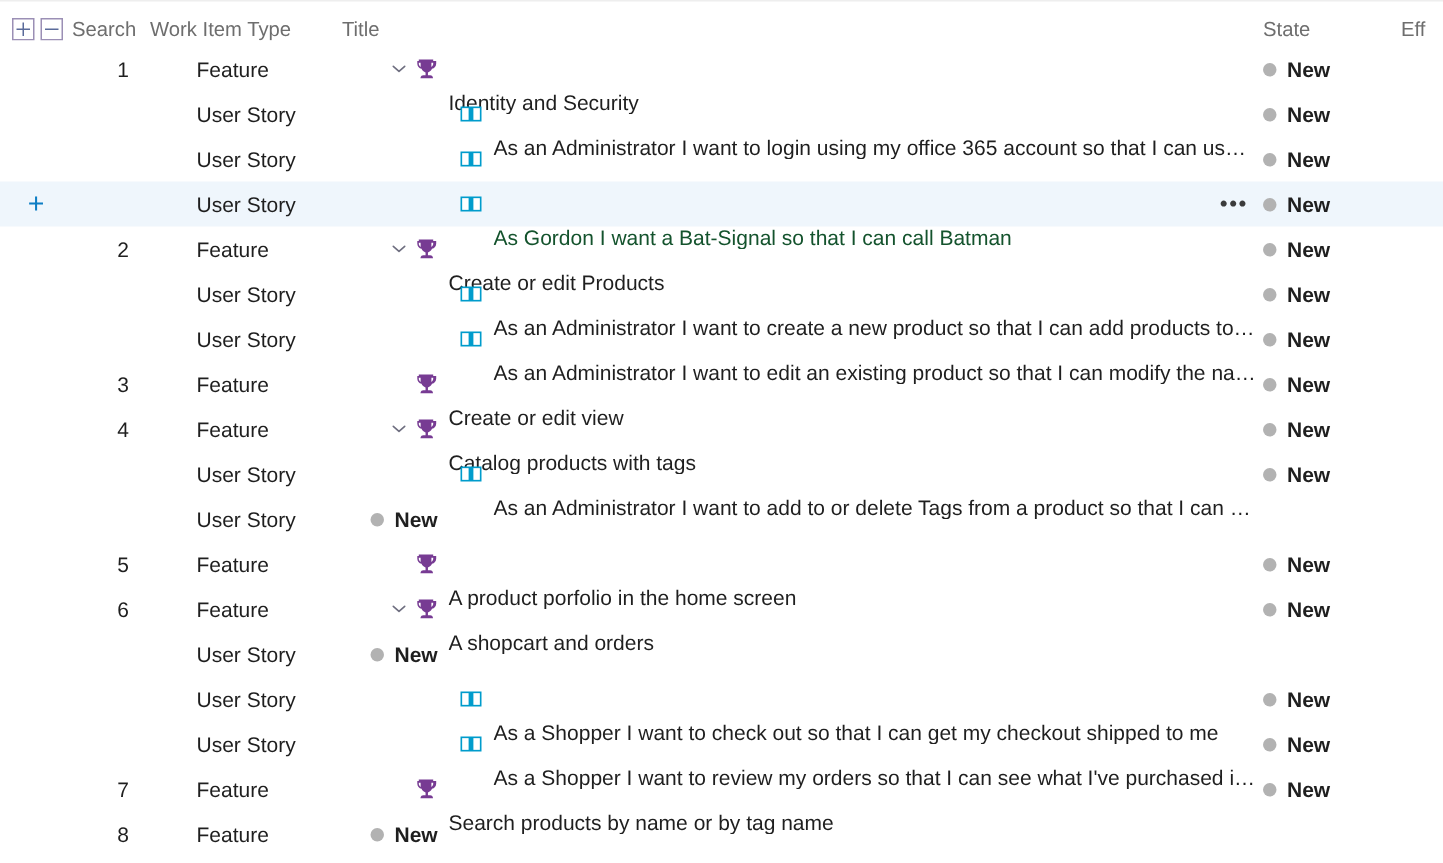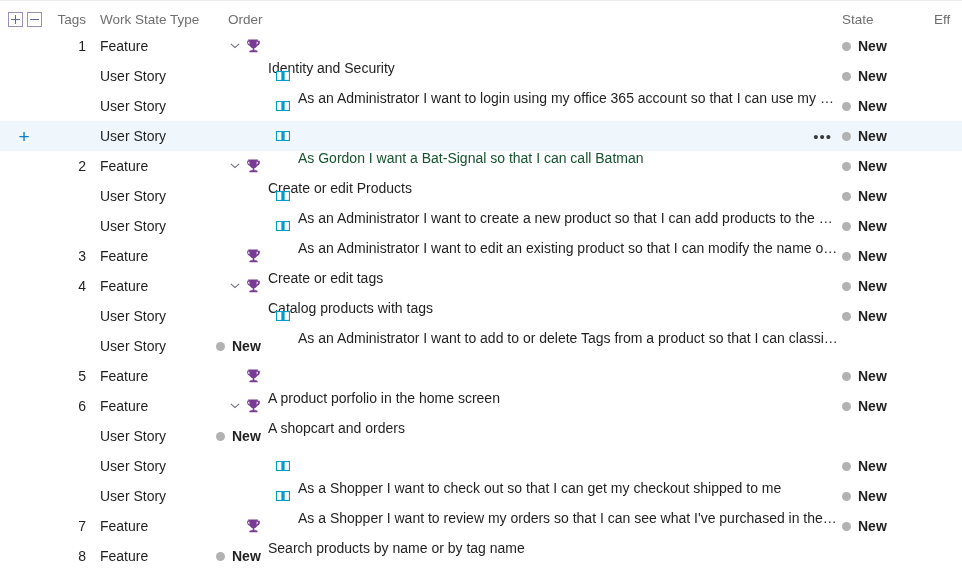--- a/index.html
+++ b/index.html
@@ -80,20 +80,21 @@
   .row.selected {
     background: #eff6fc;
   }
   .row .col-order {
     color: #1f1f1f;
     font-size: 14px;
   }
   .row .col-type {
     color: #1f1f1f;
     font-size: 14px;
+    margin-left: 31px;
   }
 
   .add-icon {
     color: #0d7ec4;
     font-size: 19px;
     line-height: 1;
     font-weight: 400;
     cursor: pointer;
     user-select: none;
   }
@@ -181,23 +182,23 @@
 
 <div class="grid">
 
   <div class="grid-header">
     <div class="cell col-gutter">
       <div class="toggle-group">
         <div class="toggle-btn plus" title="Expand all"></div>
         <div class="toggle-btn minus" title="Collapse all"></div>
       </div>
     </div>
-    <div class="cell col-order">Tags</div>
-    <div class="cell col-type">Work State Type</div>
-    <div class="cell col-title">Order</div>
+    <div class="cell col-order">Search</div>
+    <div class="cell col-type">Work Item Type</div>
+    <div class="cell col-title">Title</div>
     <div class="cell col-state">State</div>
     <div class="cell col-effort">Eff</div>
   </div>
 
   <div id="rows-container">
       <div class="row">
         <div class="cell col-gutter"></div>
         <div class="cell col-order">1</div>
         <div class="cell col-type">Feature</div>
         <div class="cell col-title">
@@ -418,21 +419,21 @@
                 <path d="M1.2 3.2 L5 6.6 L8.8 3.2" fill="none" stroke="#6f6f80" stroke-width="1.1" stroke-linecap="round" stroke-linejoin="round"></path>
               </svg>
             </span>
             <span class="wi-icon">
               <svg width="16" height="16" viewBox="0 0 16 16" aria-hidden="true">
                 <path fill="#773b93" d="M3.2 1.6h9.6v1.1h2.0v1.8c0 1.7-1.2 3.1-2.8 3.4c-.5 1.2-1.5 2.1-2.7 2.4v1.9h1.5c.9 0 1.6.6 1.8 1.4l.1.6H4.3l.1-.6c.2-.8.9-1.4 1.8-1.4h1.5v-1.9C6.5 10 5.5 9.1 5 7.9 3.4 7.6 2.2 6.2 2.2 4.5V2.7h1z"></path>
                 <path fill="#ffffff" d="M3.3 3.8h-0.1v0.7c0 0.9 0.5 1.7 1.2 2.1V3.8z"></path>
                 <path fill="#ffffff" d="M12.7 3.8h0.1v0.7c0 0.9-0.5 1.7-1.2 2.1V3.8z"></path>
               </svg>
             </span>
-            <span class="title-text">Create or edit tags</span>
+            <span class="title-text">Create or edit view</span>
           </div>
         </div>
         <div class="cell col-state">
           <div class="state-inner">
             <span class="state-dot" style="background: rgb(178, 178, 178);"></span>
             <span class="state-text">New</span>
           </div>
         </div>
         <div class="cell col-effort effort-text"></div>
       </div>

